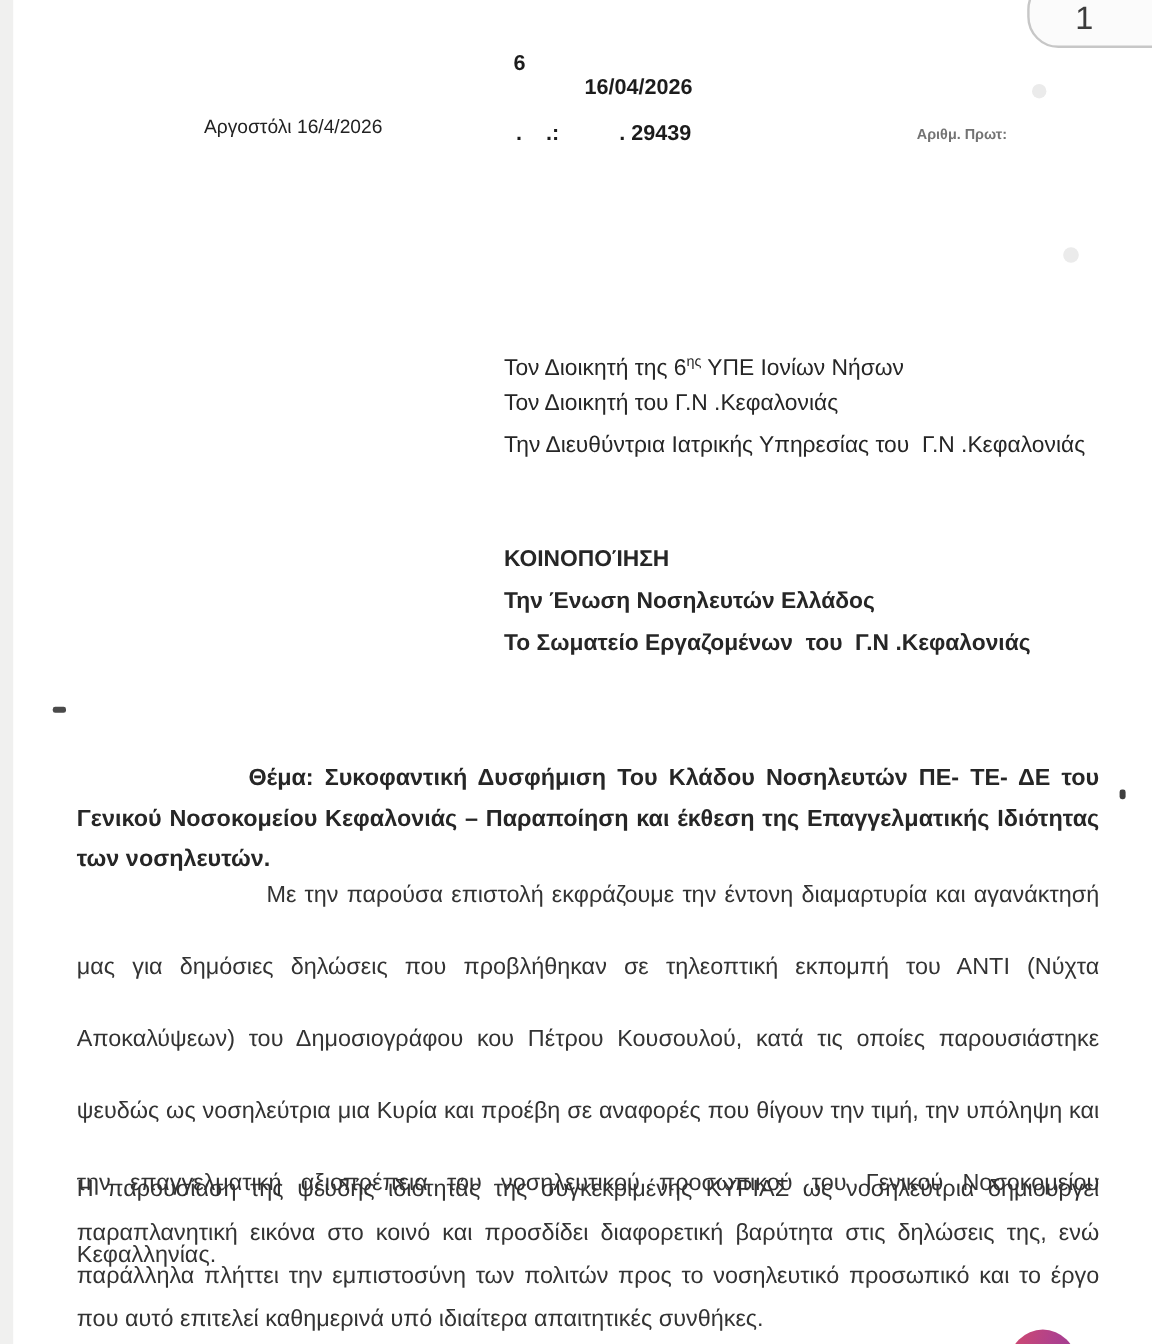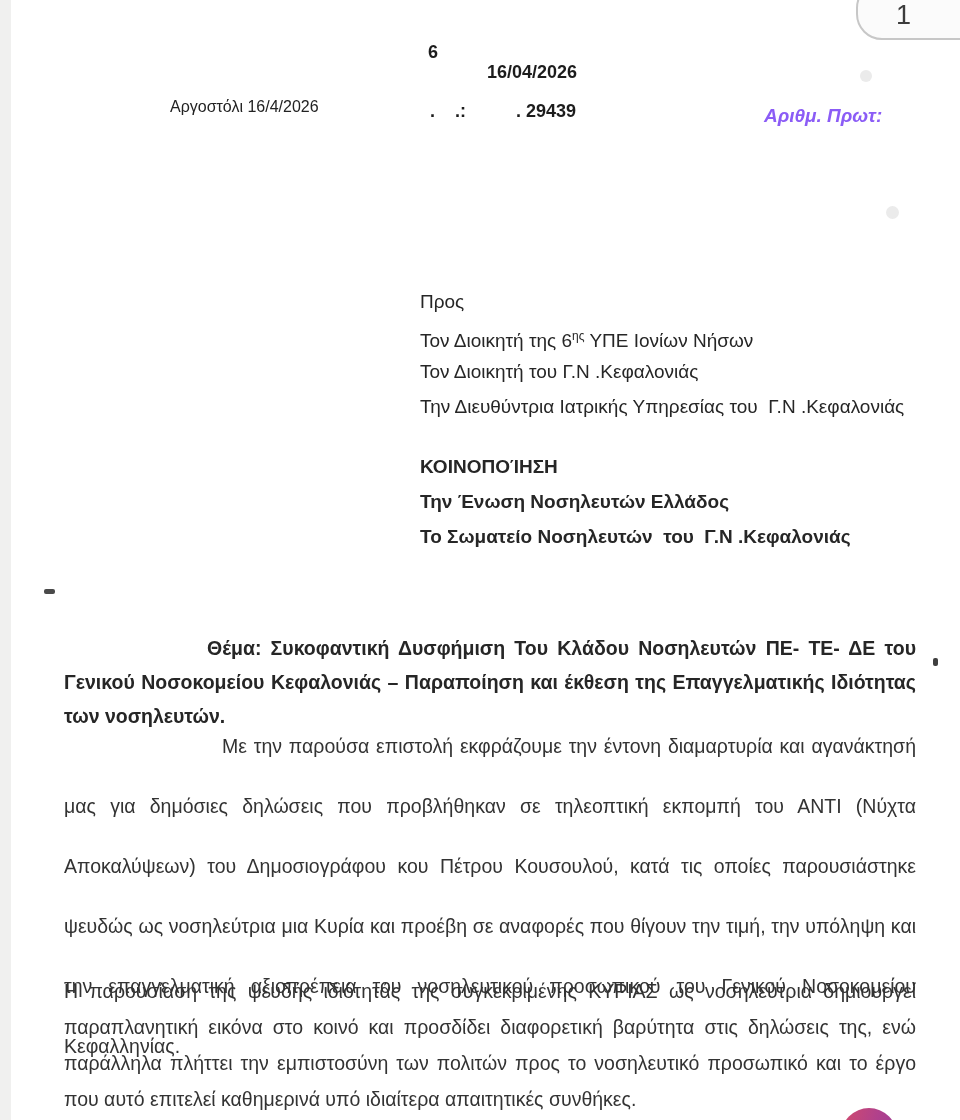--- a/index.html
+++ b/index.html
@@ -22,21 +22,21 @@
     display:flex;align-items:flex-end;
     padding:0 0 7px 38px;
     font-size:27px;color:#3c3c3c;
   }
   
   .hdr{font-weight:bold;font-size:18px;color:#1c1c1c;white-space:pre;}
   .hdr-num{left:428px;top:42px;}
   .hdr-date{left:487px;top:42px;margin-top:20px;}
   .hdr-line2{left:430px;top:66px;margin-top:35px;}
   .place-date{left:170px;top:98px;font-size:16px;font-weight:400;color:#222;}
-  .protocol{left:764px;top:105px;font-size:19px;font-weight:600;color:#8b5cf6;font-style:italic;}
+  .protocol{left:764px;top:105px;font-size:12px;font-weight:600;color:#737373;}
   
   .block{font-size:19px;color:#262626;}
   .to-block{left:420px;top:284px;}
   .cc-block{left:420px;top:449px;font-weight:bold;}
   .block .line{height:35px;line-height:35px;white-space:pre;}
   .sup{font-size:12px;vertical-align:super;margin-top:12px;}
   
   .subject{
     left:64px;top:631px;width:852px;
     font-size:19.5px;font-weight:600;color:#262626;
@@ -77,30 +77,29 @@
   </div>
 
   <span class="abs hdr hdr-num">6</span>
   <span class="abs hdr hdr-date">16/04/2026</span>
   <span class="abs hdr hdr-line2">.    .:          . 29439</span>
 
   <span class="abs place-date">Αργοστόλι 16/4/2026</span>
   <span class="abs protocol">Αριθμ. Πρωτ:</span>
 
   <div class="abs block to-block">
-    <div class="line">Προς</div>
     <div class="line"><span>Τον Διοικητή της 6</span><span class="sup">ης</span><span> ΥΠΕ Ιονίων Νήσων</span></div>
     <div class="line">Τον Διοικητή του Γ.Ν .Κεφαλονιάς</div>
     <div class="line">Την Διευθύντρια Ιατρικής Υπηρεσίας του  Γ.Ν .Κεφαλονιάς</div>
   </div>
 
   <div class="abs block cc-block">
     <div class="line">ΚΟΙΝΟΠΟΊΗΣΗ</div>
     <div class="line">Την Ένωση Νοσηλευτών Ελλάδος</div>
-    <div class="line">Το Σωματείο Νοσηλευτών  του  Γ.Ν .Κεφαλονιάς</div>
+    <div class="line">Το Σωματείο Εργαζομένων  του  Γ.Ν .Κεφαλονιάς</div>
   </div>
 
   <div class="abs subject">Θέμα: Συκοφαντική Δυσφήμιση Του Κλάδου Νοσηλευτών ΠΕ- ΤΕ- ΔΕ του Γενικού Νοσοκομείου Κεφαλονιάς – Παραποίηση και έκθεση της Επαγγελματικής Ιδιότητας των νοσηλευτών.</div>
 
   <div class="abs para para1">Με την παρούσα επιστολή εκφράζουμε την έντονη διαμαρτυρία και αγανάκτησή μας για δημόσιες δηλώσεις που προβλήθηκαν σε τηλεοπτική εκπομπή του ΑΝΤΙ (Νύχτα Αποκαλύψεων) του Δημοσιογράφου κου Πέτρου Κουσουλού, κατά τις οποίες  παρουσιάστηκε ψευδώς ως νοσηλεύτρια μια Κυρία και προέβη σε αναφορές που θίγουν την τιμή, την υπόληψη και την επαγγελματική αξιοπρέπεια του νοσηλευτικού προσωπικού του Γενικού Νοσοκομείου Κεφαλληνίας.</div>
   <div class="abs para para2">Η παρουσίαση της ψευδής ιδιότητάς της συγκεκριμένης ΚΥΡΙΑΣ ως νοσηλεύτρια δημιουργεί παραπλανητική εικόνα στο κοινό και προσδίδει διαφορετική βαρύτητα στις δηλώσεις της, ενώ παράλληλα πλήττει την εμπιστοσύνη των πολιτών προς το νοσηλευτικό προσωπικό και το έργο που αυτό επιτελεί καθημερινά υπό ιδιαίτερα απαιτητικές συνθήκες.</div>
 
   <button class="abs fab" aria-label="action"></button>
 
   <div class="abs speck speck-a"></div>

